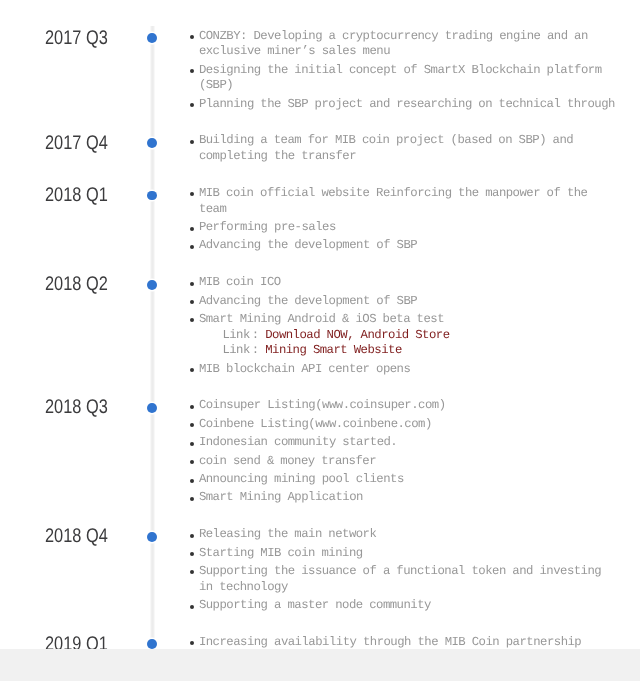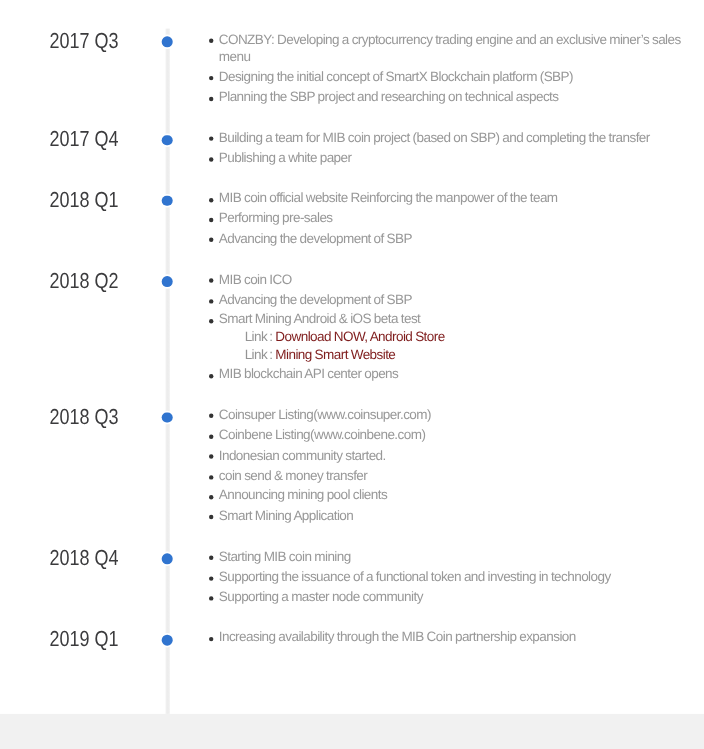--- a/index.html
+++ b/index.html
@@ -16,21 +16,21 @@
   .quarter{position:absolute;left:45.1px;top:2.2px;height:15.64px;
            display:flex;align-items:center;
            color:#3b3b3d;font-size:19.8px;line-height:1;white-space:nowrap;}
   .quarter>span{display:inline-block;transform:scaleX(0.827);transform-origin:0 50%;}
   .dot{position:absolute;left:147.2px;top:4.7px;width:9.8px;height:9.8px;
        border-radius:50%;background:#3074cf;
        box-shadow:0 0 0 1.6px #ffffff;}
   .items{margin:0 0 21.16px 0;padding:0;list-style:none;position:relative;
          left:189.6px;width:430px;}
   .items>li{position:relative;padding-left:9.3px;margin-bottom:2.76px;
-            color:#989898;font-size:12.3px;line-height:15.64px;letter-spacing:-0.52px;word-spacing:-0.3px;}
+            color:#989898;font-size:12.3px;line-height:15.64px;letter-spacing:-0.52px;word-spacing:-0.3px;font-family:Liberation Mono, monospace;}
   .items>li:last-child{margin-bottom:0;}
   .items>li:before{content:"";position:absolute;left:0.6px;top:6.6px;
             width:4px;height:4px;border-radius:50%;background:#333333;}
   .sub{list-style:none;margin:0;padding:0 0 0 23.5px;}
   .sub li{padding-left:0;margin:0;color:#949494;font-size:12.3px;line-height:15.64px;letter-spacing:-0.52px;word-spacing:-0.3px;}
   .sub li:before{display:none;}
   .lnk{color:#7f1d1d;}
 </style>
 </head>
 <body>
@@ -39,31 +39,30 @@
   <div class="rail"></div>
   <div class="timeline">
     <div class="row">
       <div class="quarter">
           <span>2017 Q3</span>
         </div>
       <div class="dot"></div>
       <ul class="items">
       <li><span>CONZBY: Developing a cryptocurrency trading engine and an exclusive miner’s sales menu</span></li>
       <li><span>Designing the initial concept of SmartX Blockchain platform (SBP)</span></li>
-      <li><span>Planning the SBP project and researching on technical aspects</span></li>
+      <li><span>Planning the SBP project and researching on technical through</span></li>
       </ul>
     </div>
     <div class="row">
       <div class="quarter">
           <span>2017 Q4</span>
         </div>
       <div class="dot"></div>
       <ul class="items">
       <li><span>Building a team for MIB coin project (based on SBP) and completing the transfer</span></li>
-      <li><span>Publishing a white paper</span></li>
       </ul>
     </div>
     <div class="row">
       <div class="quarter">
           <span>2018 Q1</span>
         </div>
       <div class="dot"></div>
       <ul class="items">
       <li><span>MIB coin official website Reinforcing the manpower of the team</span></li>
       <li><span>Performing pre-sales</span></li>
@@ -99,20 +98,21 @@
       <li><span>Announcing mining pool clients</span></li>
       <li><span>Smart Mining Application</span></li>
       </ul>
     </div>
     <div class="row">
       <div class="quarter">
           <span>2018 Q4</span>
         </div>
       <div class="dot"></div>
       <ul class="items">
+      <li><span>Releasing the main network</span></li>
       <li><span>Starting MIB coin mining</span></li>
       <li><span>Supporting the issuance of a functional token and investing in technology</span></li>
       <li><span>Supporting a master node community</span></li>
       </ul>
     </div>
     <div class="row">
       <div class="quarter">
           <span>2019 Q1</span>
         </div>
       <div class="dot"></div>

